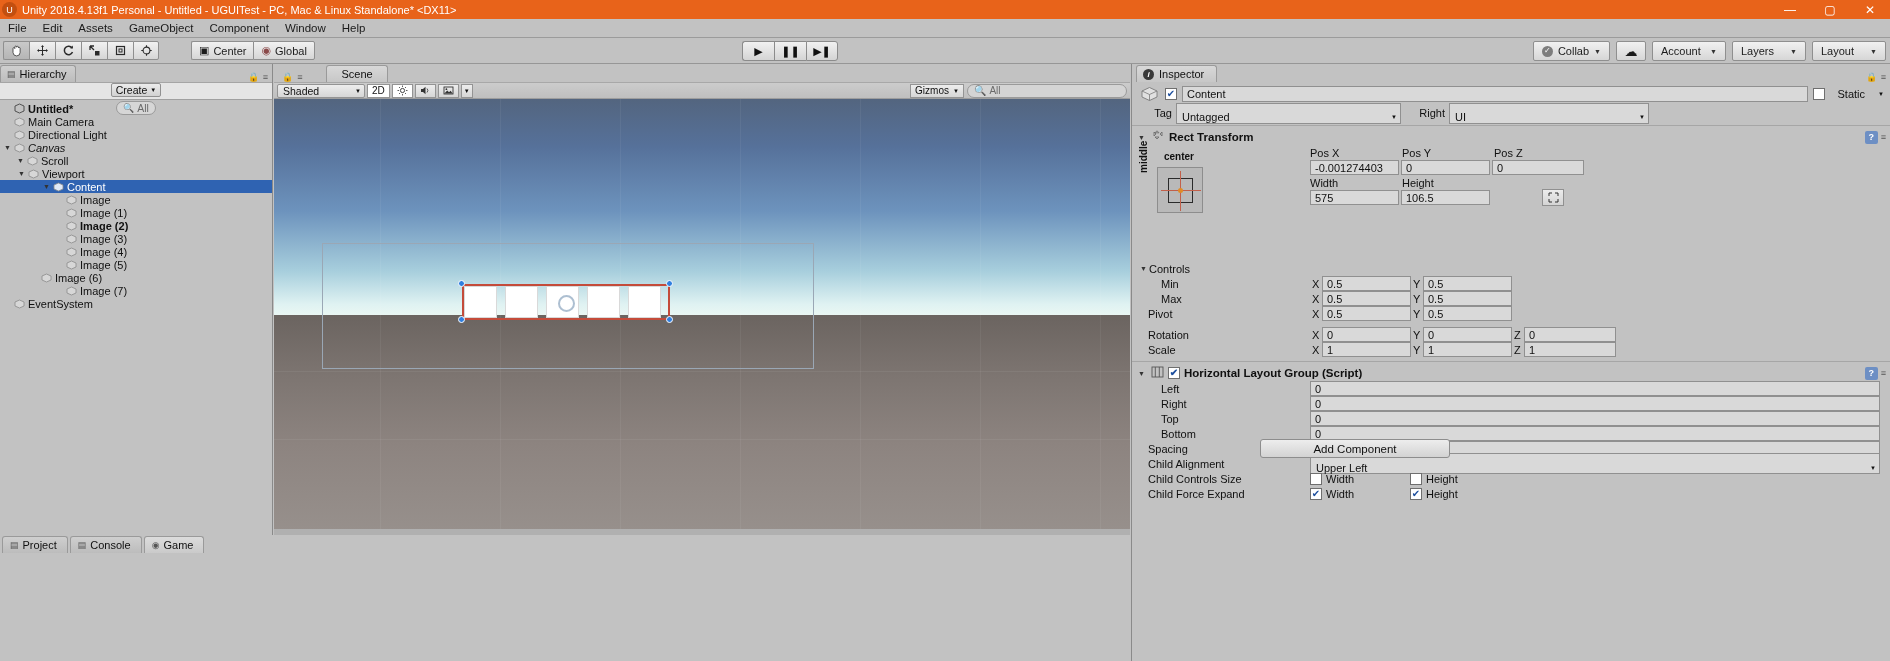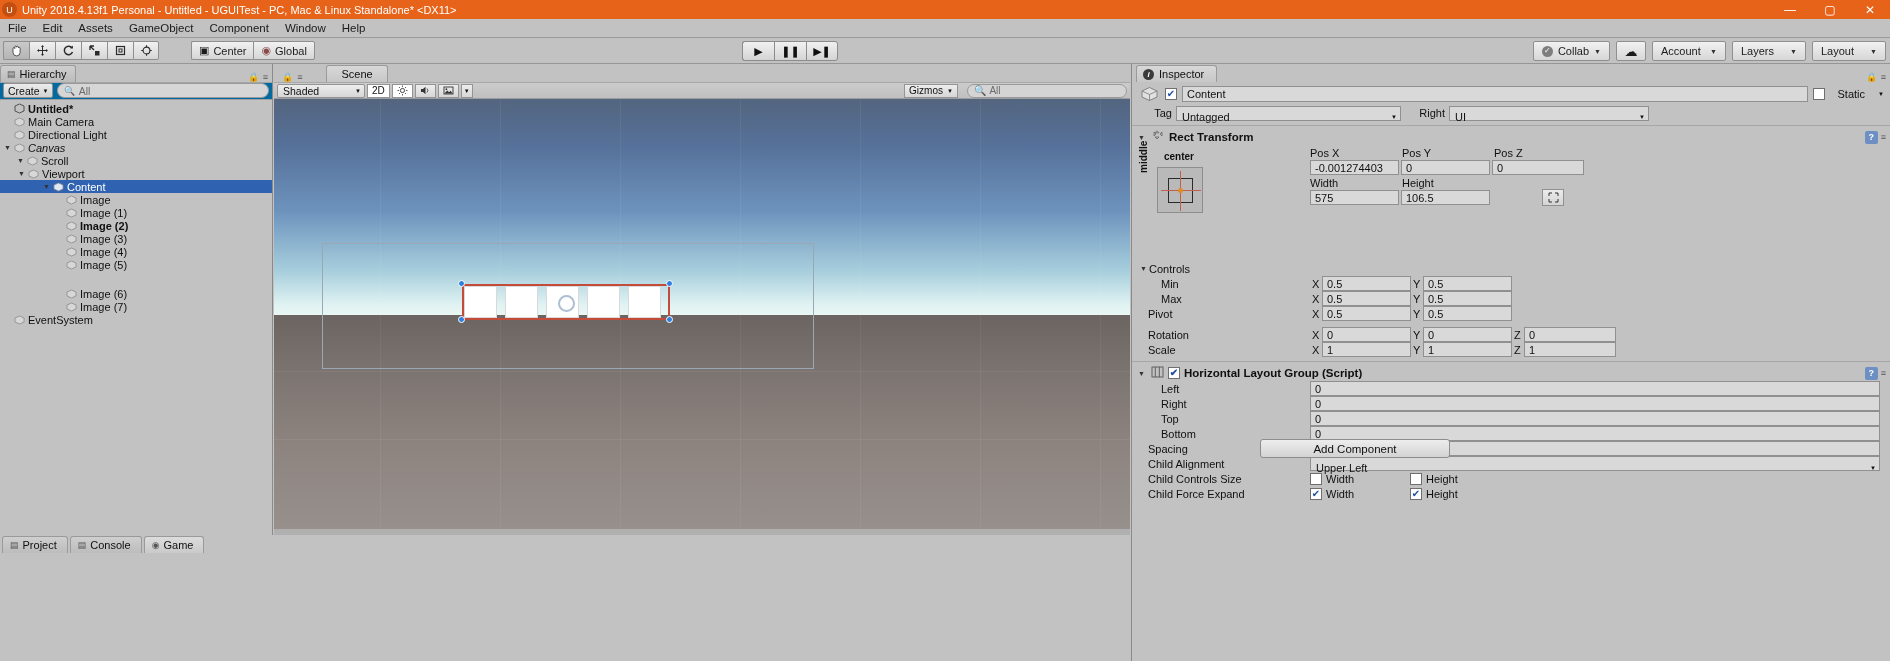--- a/index.html
+++ b/index.html
@@ -98,22 +98,22 @@
   .panel-tabrow { height:18px; display:flex; align-items:flex-end; position:relative; }
   .panel-tab {
     height:17px; padding:0 8px 0 6px; background:#c2c2c2;
     border:1px solid #9a9a9a; border-bottom:none; border-radius:3px 3px 0 0;
     display:flex; align-items:center; gap:4px; font-size:11px;
     background:linear-gradient(#cfcfcf,#bcbcbc);
   }
   .panel-tab .tabicon { font-size:9px; color:#555; }
   .panel-menu-icons { margin-left:auto; display:flex; gap:3px; align-items:center; padding-right:4px; }
   .hier-toolbar {
-    height:18px; background:#0369a1; border-top:1px solid #a5a5a5;
-    border-bottom:1px solid #a0a0a0; display:flex; align-items:flex-start; padding:0 3px; gap:4px;
+    height:18px; background:#e5e5e5; border-top:1px solid #a5a5a5;
+    border-bottom:1px solid #a0a0a0; display:flex; align-items:center; padding:0 3px; gap:4px;flex-direction:column;
   }
   .create-btn {
     height:15px; padding:0 4px; background:linear-gradient(#ececec,#d2d2d2);
     border:1px solid #919191; border-radius:2px;
     display:flex; align-items:center; gap:3px; font-size:10.5px;
   }
   .search-field {
     flex:1; height:15px; background:#d6d6d6; border:1px solid #9a9a9a;
     border-radius:8px; display:flex; align-items:center; padding:0 6px; gap:3px;
     font-size:10.5px; color:#6a6a6a;
@@ -155,21 +155,21 @@
     border:1px solid #949494; border-radius:2px;
     display:flex; align-items:center; justify-content:space-between;
     padding:0 3px 0 5px; font-size:10.5px;
   }
   .sc-btn {
     height:14px; min-width:20px; padding:0 4px; background:linear-gradient(#ededed,#d6d6d6);
     border:1px solid #949494; display:flex; align-items:center; justify-content:center;
     font-size:10px;
   }
   .sc-btn.on { background:#ffffff; }
-  .sc-right { margin-left:auto; display:flex; gap:9px; align-items:center; }
+  .sc-right { margin-left:auto; display:flex; gap:3px; align-items:center; }
   .sc-search {
     width:160px; height:14px; background:#d4d4d4; border:1px solid #9a9a9a;
     border-radius:7px; display:flex; align-items:center; padding:0 6px; gap:3px;
     font-size:10px; color:#6a6a6a;
   }
 
   .scene-canvas {
     position:relative; width:856px; height:433px; overflow:hidden;
   }
   .sky {
@@ -240,21 +240,21 @@
   }
   .name-field {
     flex:1; height:16px; background:#d9d9d9; border:1px solid #909090;
     display:flex; align-items:center; padding:0 4px; font-size:11px;
   }
   .static-box { display:flex; align-items:center; gap:13px; font-size:11px; padding-right:2px; }
 
   .tag-row { display:flex; align-items:center; height:16px; margin-top:3px; padding-left:6px; gap:4px; }
   .tag-label, .layer-label { font-size:11px; }
   .mini-dropdown {
-    height:15px; background:#d9d9d9; border:1px solid #909090;
+    height:21px; background:#d9d9d9; border:1px solid #909090;
     display:flex; align-items:center; justify-content:space-between;
     padding:8px 3px 0 5px; font-size:11px;
   }
 
   .divider { height:1px; background:#a6a6a6; margin:4px 0 0 0; }
 
   .comp-header {
     height:16px; display:flex; align-items:center; gap:4px; padding-left:4px;
     font-size:11.5px; font-weight:bold; margin-top:3px;
   }
@@ -559,21 +559,21 @@
           </div>
           <div class="tree-row" style="padding-left: 54px;">
             <span class="twisty"></span>
             <span class="cube-ico">
               <svg width="11" height="10" viewBox="0 0 11 10">
                 <path d="M1 3 L5.5 1 L10 3 L10 7 L5.5 9 L1 7 Z" fill="#d7d7d7" stroke="#8a8a8a" stroke-width="0.8"></path>
               </svg>
             </span>
             <span class="row-label">Image (5)</span>
           </div>
-          <div class="tree-row" style="padding-left: 54px; margin-top: 16px;">
+          <div class="tree-row" style="padding-left: 29px;">
             <span class="twisty"></span>
             <span class="cube-ico">
               <svg width="11" height="10" viewBox="0 0 11 10">
                 <path d="M1 3 L5.5 1 L10 3 L10 7 L5.5 9 L1 7 Z" fill="#d7d7d7" stroke="#8a8a8a" stroke-width="0.8"></path>
               </svg>
             </span>
             <span class="row-label">Image (6)</span>
           </div>
           <div class="tree-row" style="padding-left: 54px;">
             <span class="twisty"></span>

